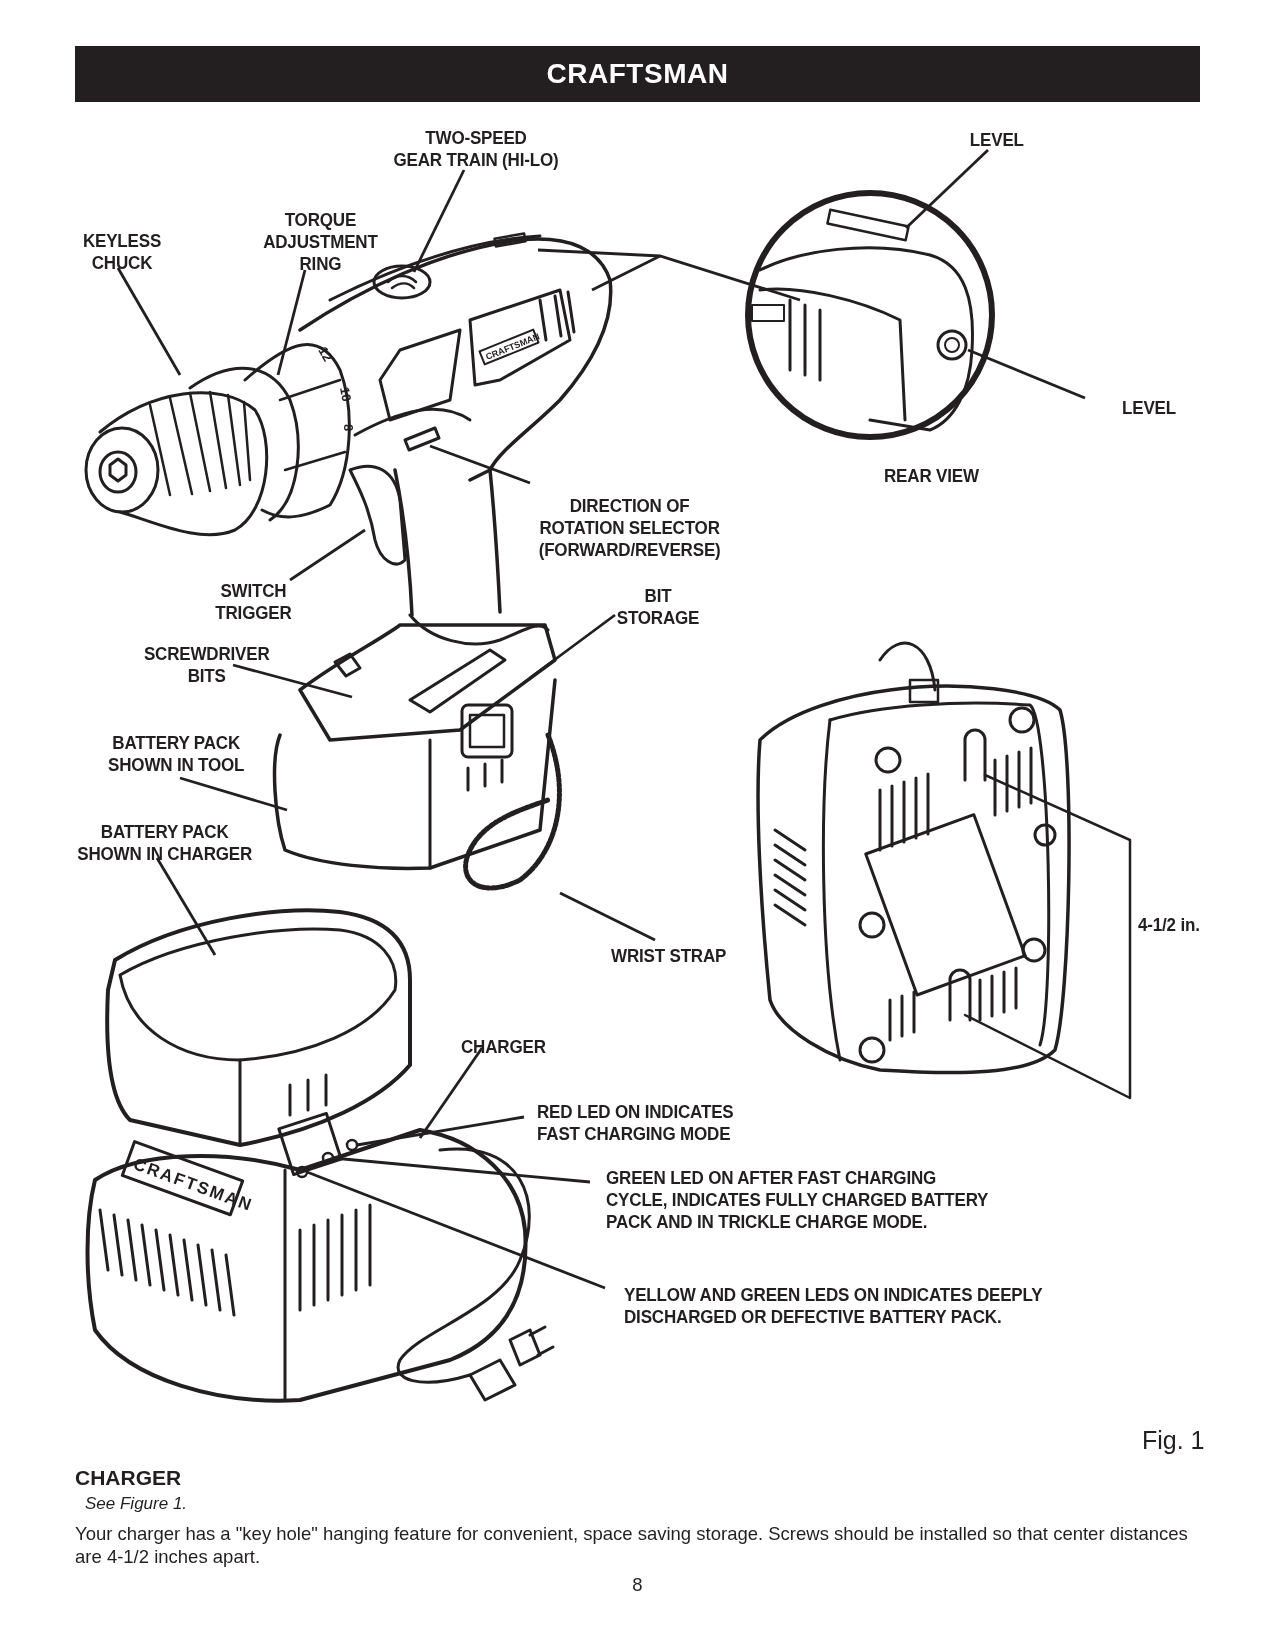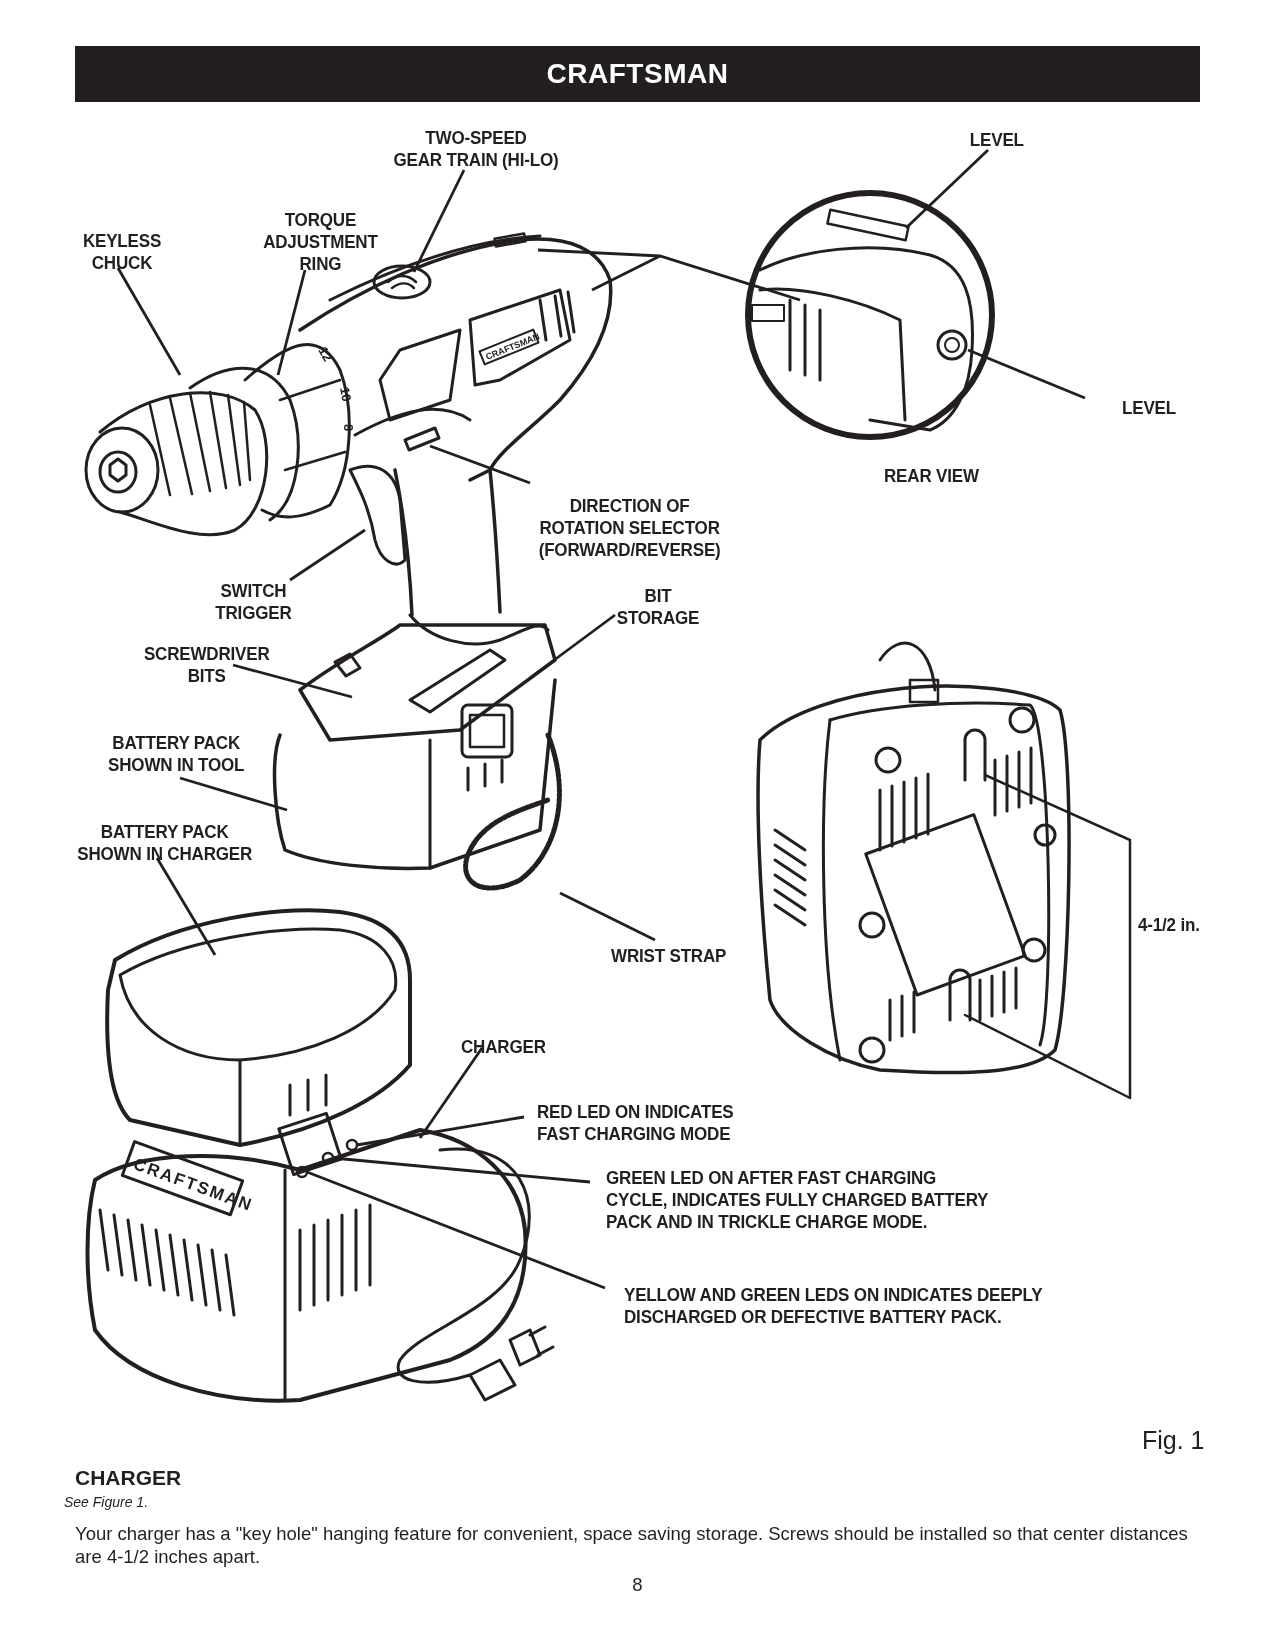--- a/index.html
+++ b/index.html
@@ -8,21 +8,21 @@
   .banner { position: absolute; left: 75px; top: 46px; width: 1125px; height: 56px;
             background: #231f20; color: #ffffff; display: flex; align-items: center;
             justify-content: center; font-weight: bold; font-size: 28px; letter-spacing: 0.5px; }
   svg.figure { position: absolute; left: 0; top: 0; width: 1275px; height: 1650px; }
   .callout { position: absolute; font-weight: bold; font-size: 18.5px; line-height: 22px;
              color: #231f20; white-space: pre-line; letter-spacing: -0.2px; transform: scaleX(0.92); transform-origin: left top; }
   .center { text-align: center; }
   .left { text-align: left; }
   .figlabel { position: absolute; left: 1142px; top: 1426px; font-size: 25px; }
   .section-title { position: absolute; left: 75px; top: 1466px; font-weight: bold; font-size: 21px; }
-  .section-ref { position: absolute; left: 64px; top: 1494px; font-style: italic; font-size: 14px; text-align: right; }
+  .section-ref { position: absolute; left: 85px; top: 1494px; font-style: italic; font-size: 17px; text-align: right; }
   .section-body { position: absolute; left: 75px; top: 1522px; width: 1130px; font-size: 18.5px; line-height: 23px; }
   .page-number { position: absolute; left: 0; width: 1275px; top: 1574px; text-align: center; font-size: 18.5px; }
   .stroke { fill: none; stroke: #231f20; stroke-linecap: round; stroke-linejoin: round; }
 </style>
 </head>
 <body>
 
 <div class="banner">
   <span>CRAFTSMAN</span>
 </div>

